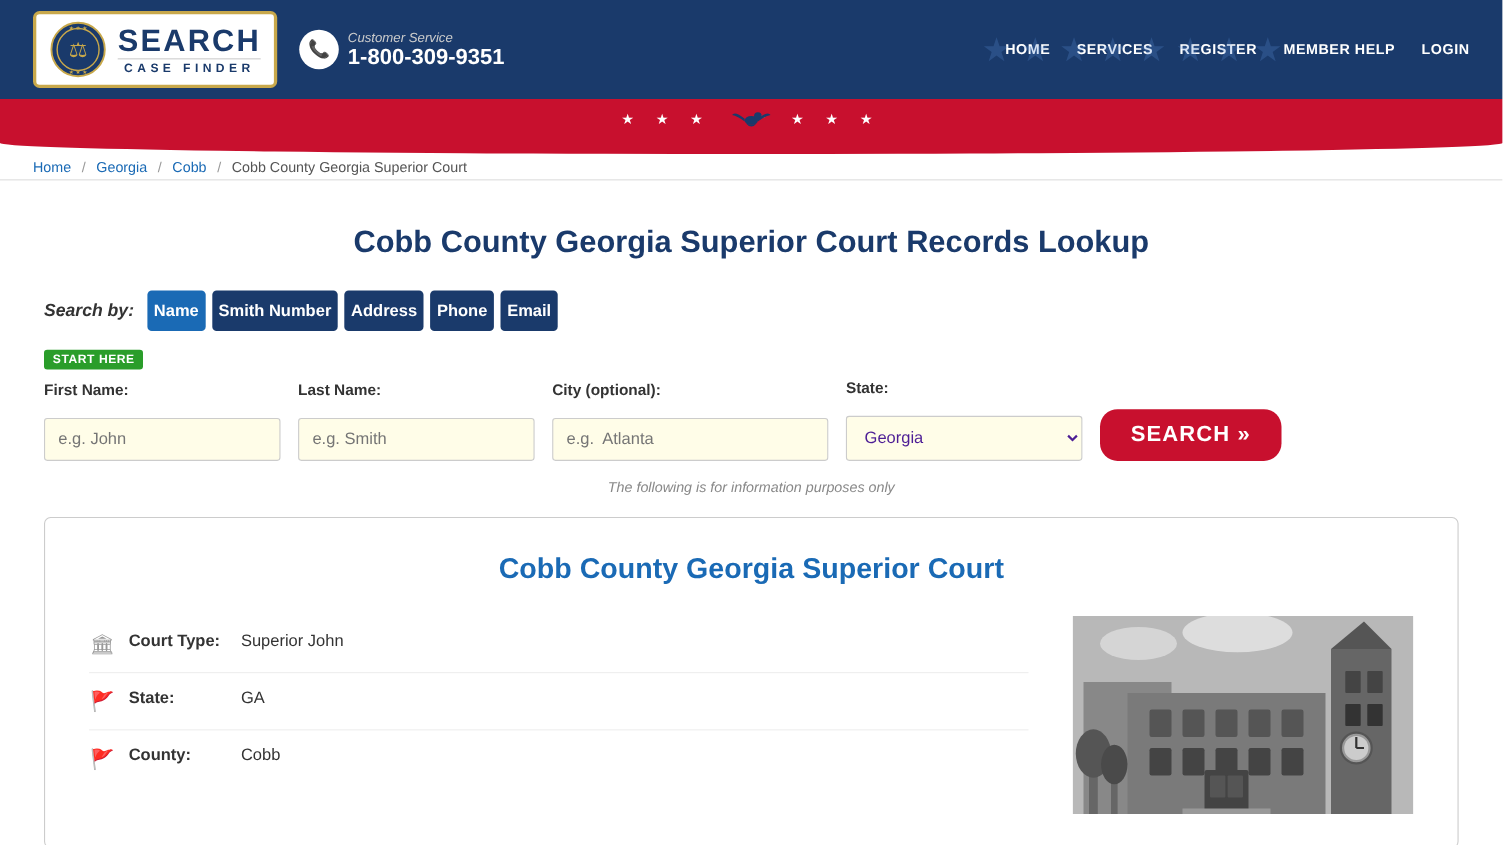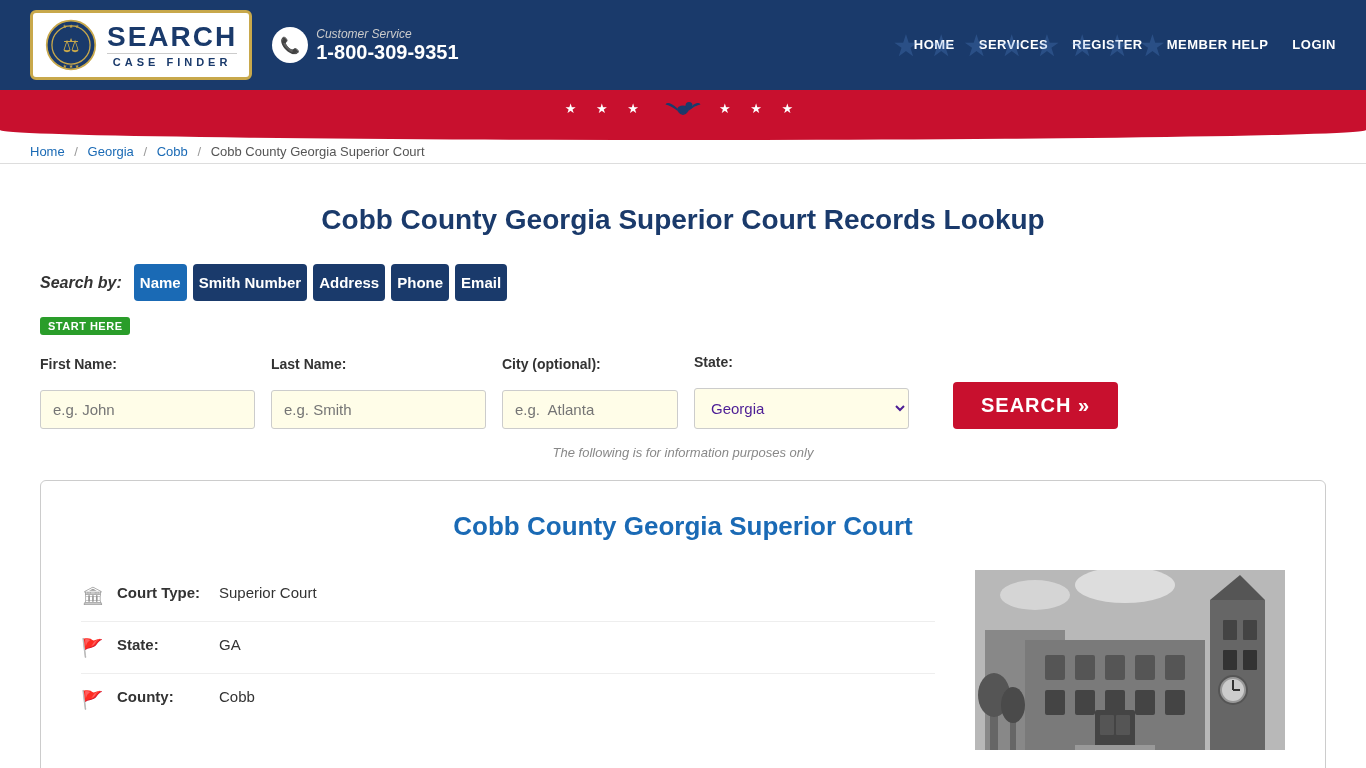--- a/index.html
+++ b/index.html
@@ -173,21 +173,21 @@
 
     
     .start-here-badge {
       display: inline-block;
       background: #2a9d2a;
       color: #fff;
       font-size: 11px;
       font-weight: bold;
       padding: 3px 8px;
       border-radius: 3px;
-      margin-bottom: 19px;
+      margin-bottom: 8px;
       letter-spacing: 0.5px;
     }
     .search-form-row {
       display: flex;
       align-items: flex-end;
       gap: 16px;
       flex-wrap: wrap;
     }
     .form-field {
       display: flex;
@@ -203,34 +203,33 @@
       border: 1px solid #ccc;
       border-radius: 3px;
       padding: 10px 12px;
       font-size: 15px;
       background: #fffde8;
       color: #4c1d95;
       outline: none;
     }
     .field-first { width: 215px; }
     .field-last { width: 215px; }
-    .field-city { width: 176px; }
+    .field-city { width: 251px; }
     .field-state { width: 215px; }
     .search-btn {
       background: #c8102e;
       color: #fff;
       border: none;
-      border-radius: 4px;
+      border-radius: 16px;
       padding: 12px 28px;
       font-size: 20px;
       font-weight: bold;
       cursor: pointer;
       letter-spacing: 1px;
       white-space: nowrap;
-      margin-left: 28px;
     }
 
     .info-note {
       text-align: center;
       font-size: 13px;
       color: #888;
       font-style: italic;
       margin-top: 16px;
     }
 
@@ -415,21 +414,21 @@
 
   <p class="info-note">The following is for information purposes only</p>
 
   <div class="court-info-box">
     <h2 class="court-info-title">Cobb County Georgia Superior Court</h2>
     <div class="court-info-body">
       <div class="court-details">
         <div class="court-detail-row">
           <span class="detail-icon">🏛</span>
           <span class="detail-label">Court Type:</span>
-          <span class="detail-value">Superior Court</span>
+          <span class="detail-value">Superior John</span>
         </div>
         <div class="court-detail-row">
           <span class="detail-icon">🚩</span>
           <span class="detail-label">State:</span>
           <span class="detail-value">GA</span>
         </div>
         <div class="court-detail-row">
           <span class="detail-icon">🚩</span>
           <span class="detail-label">County:</span>
           <span class="detail-value">Cobb</span>

